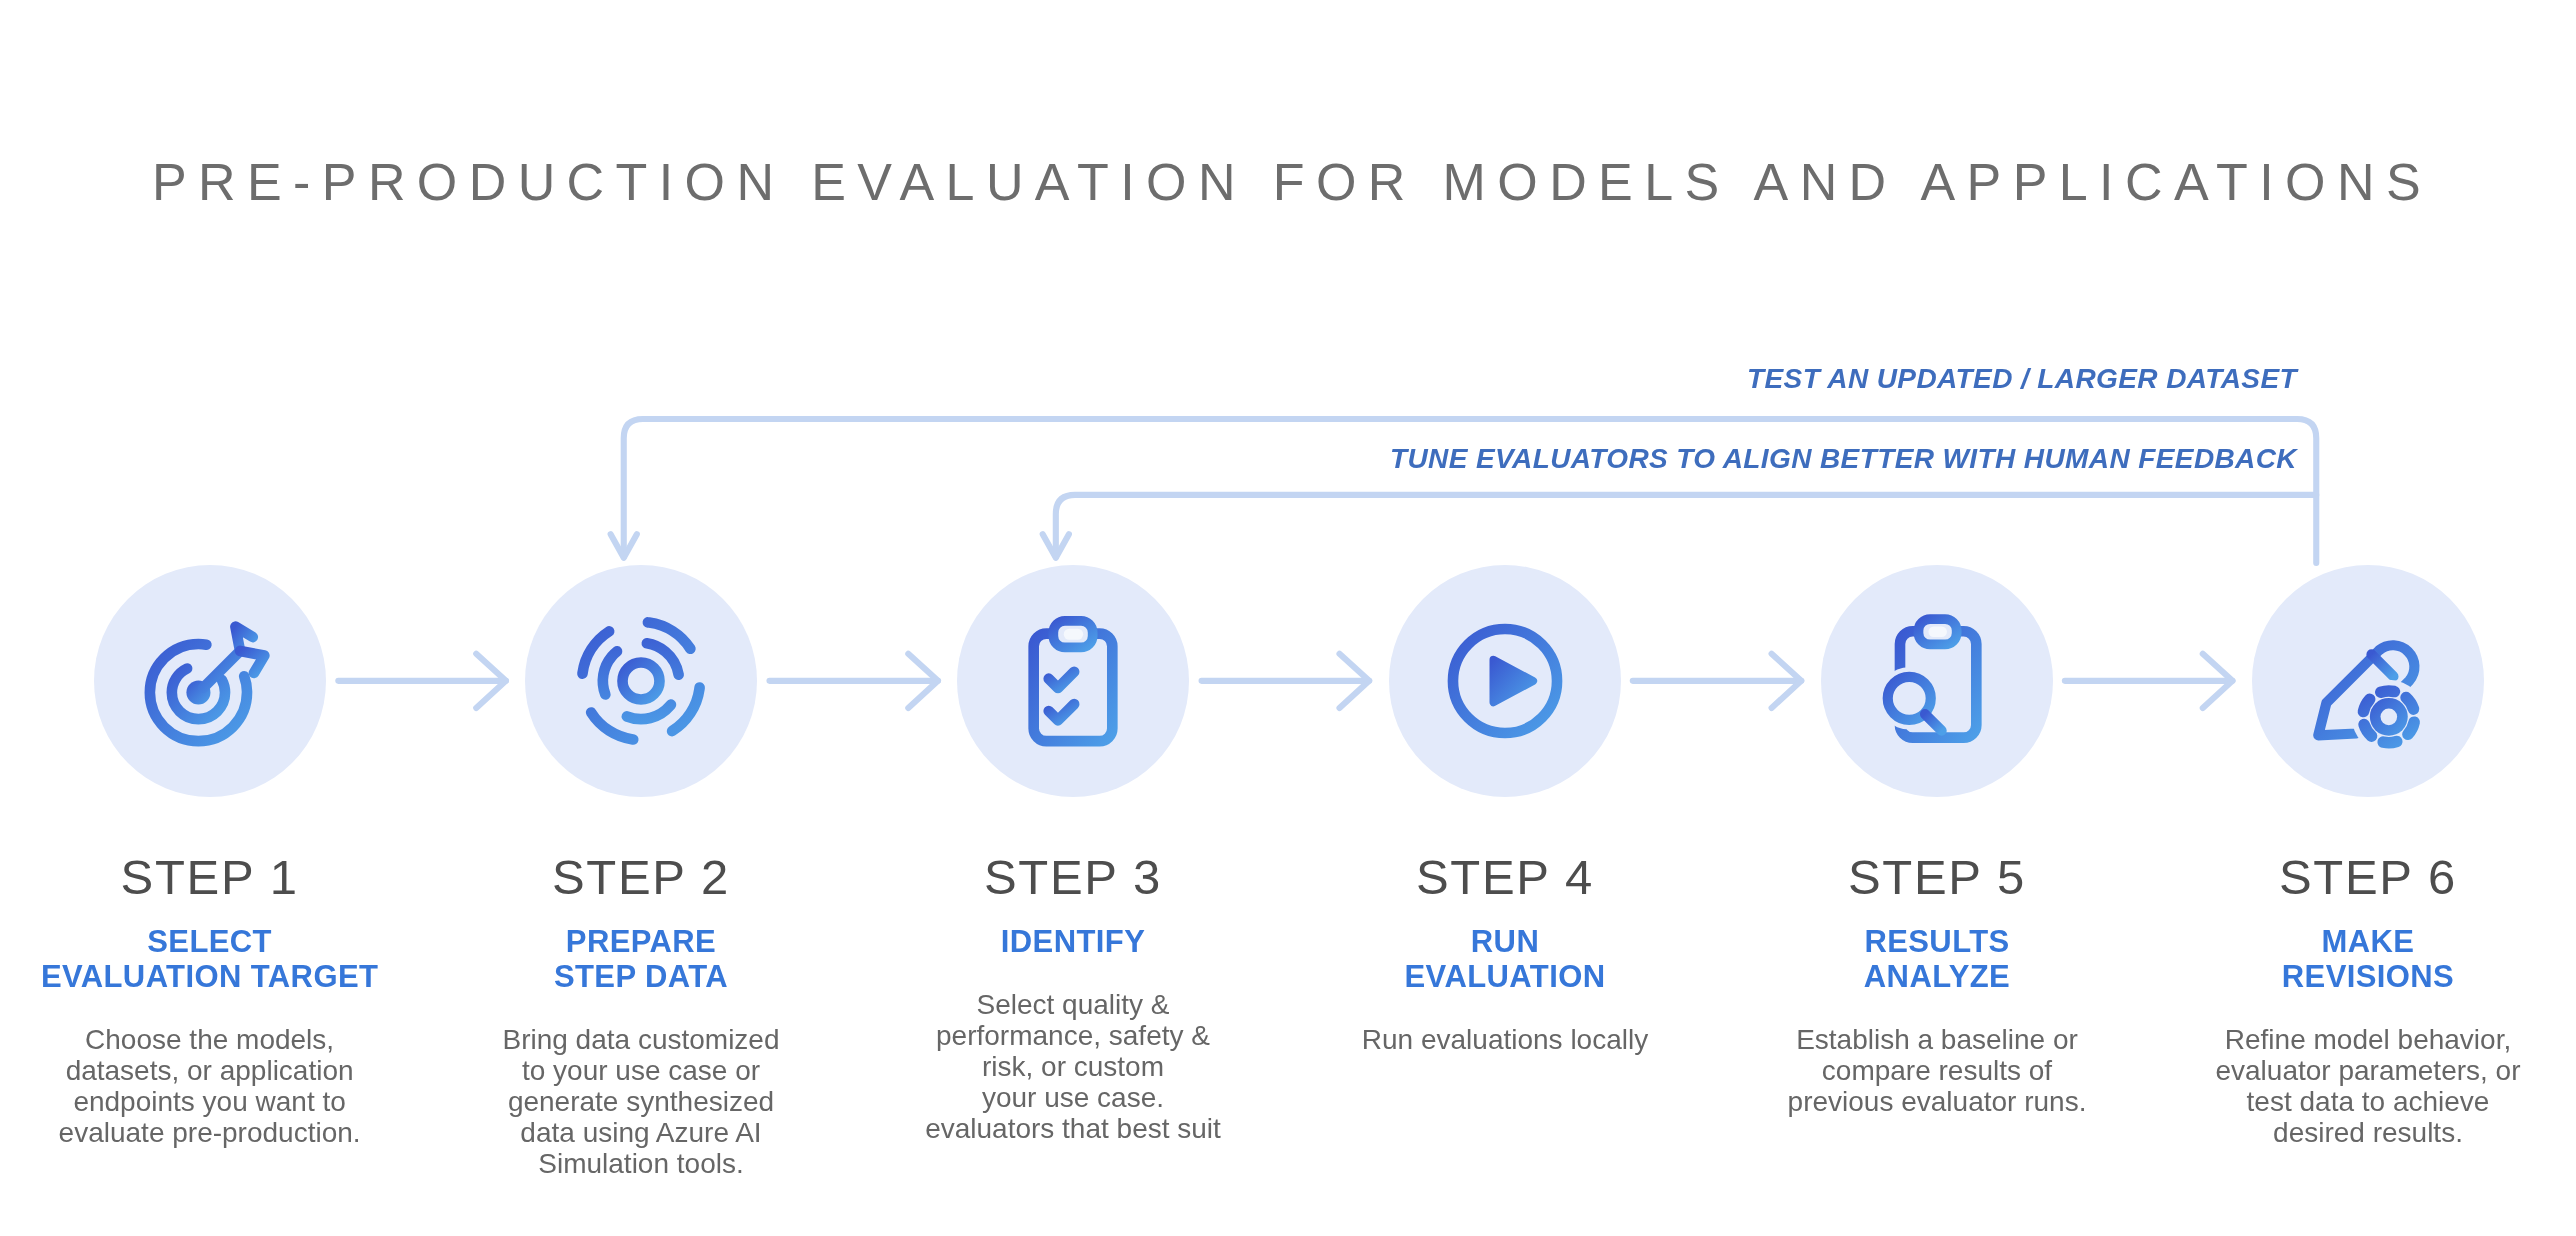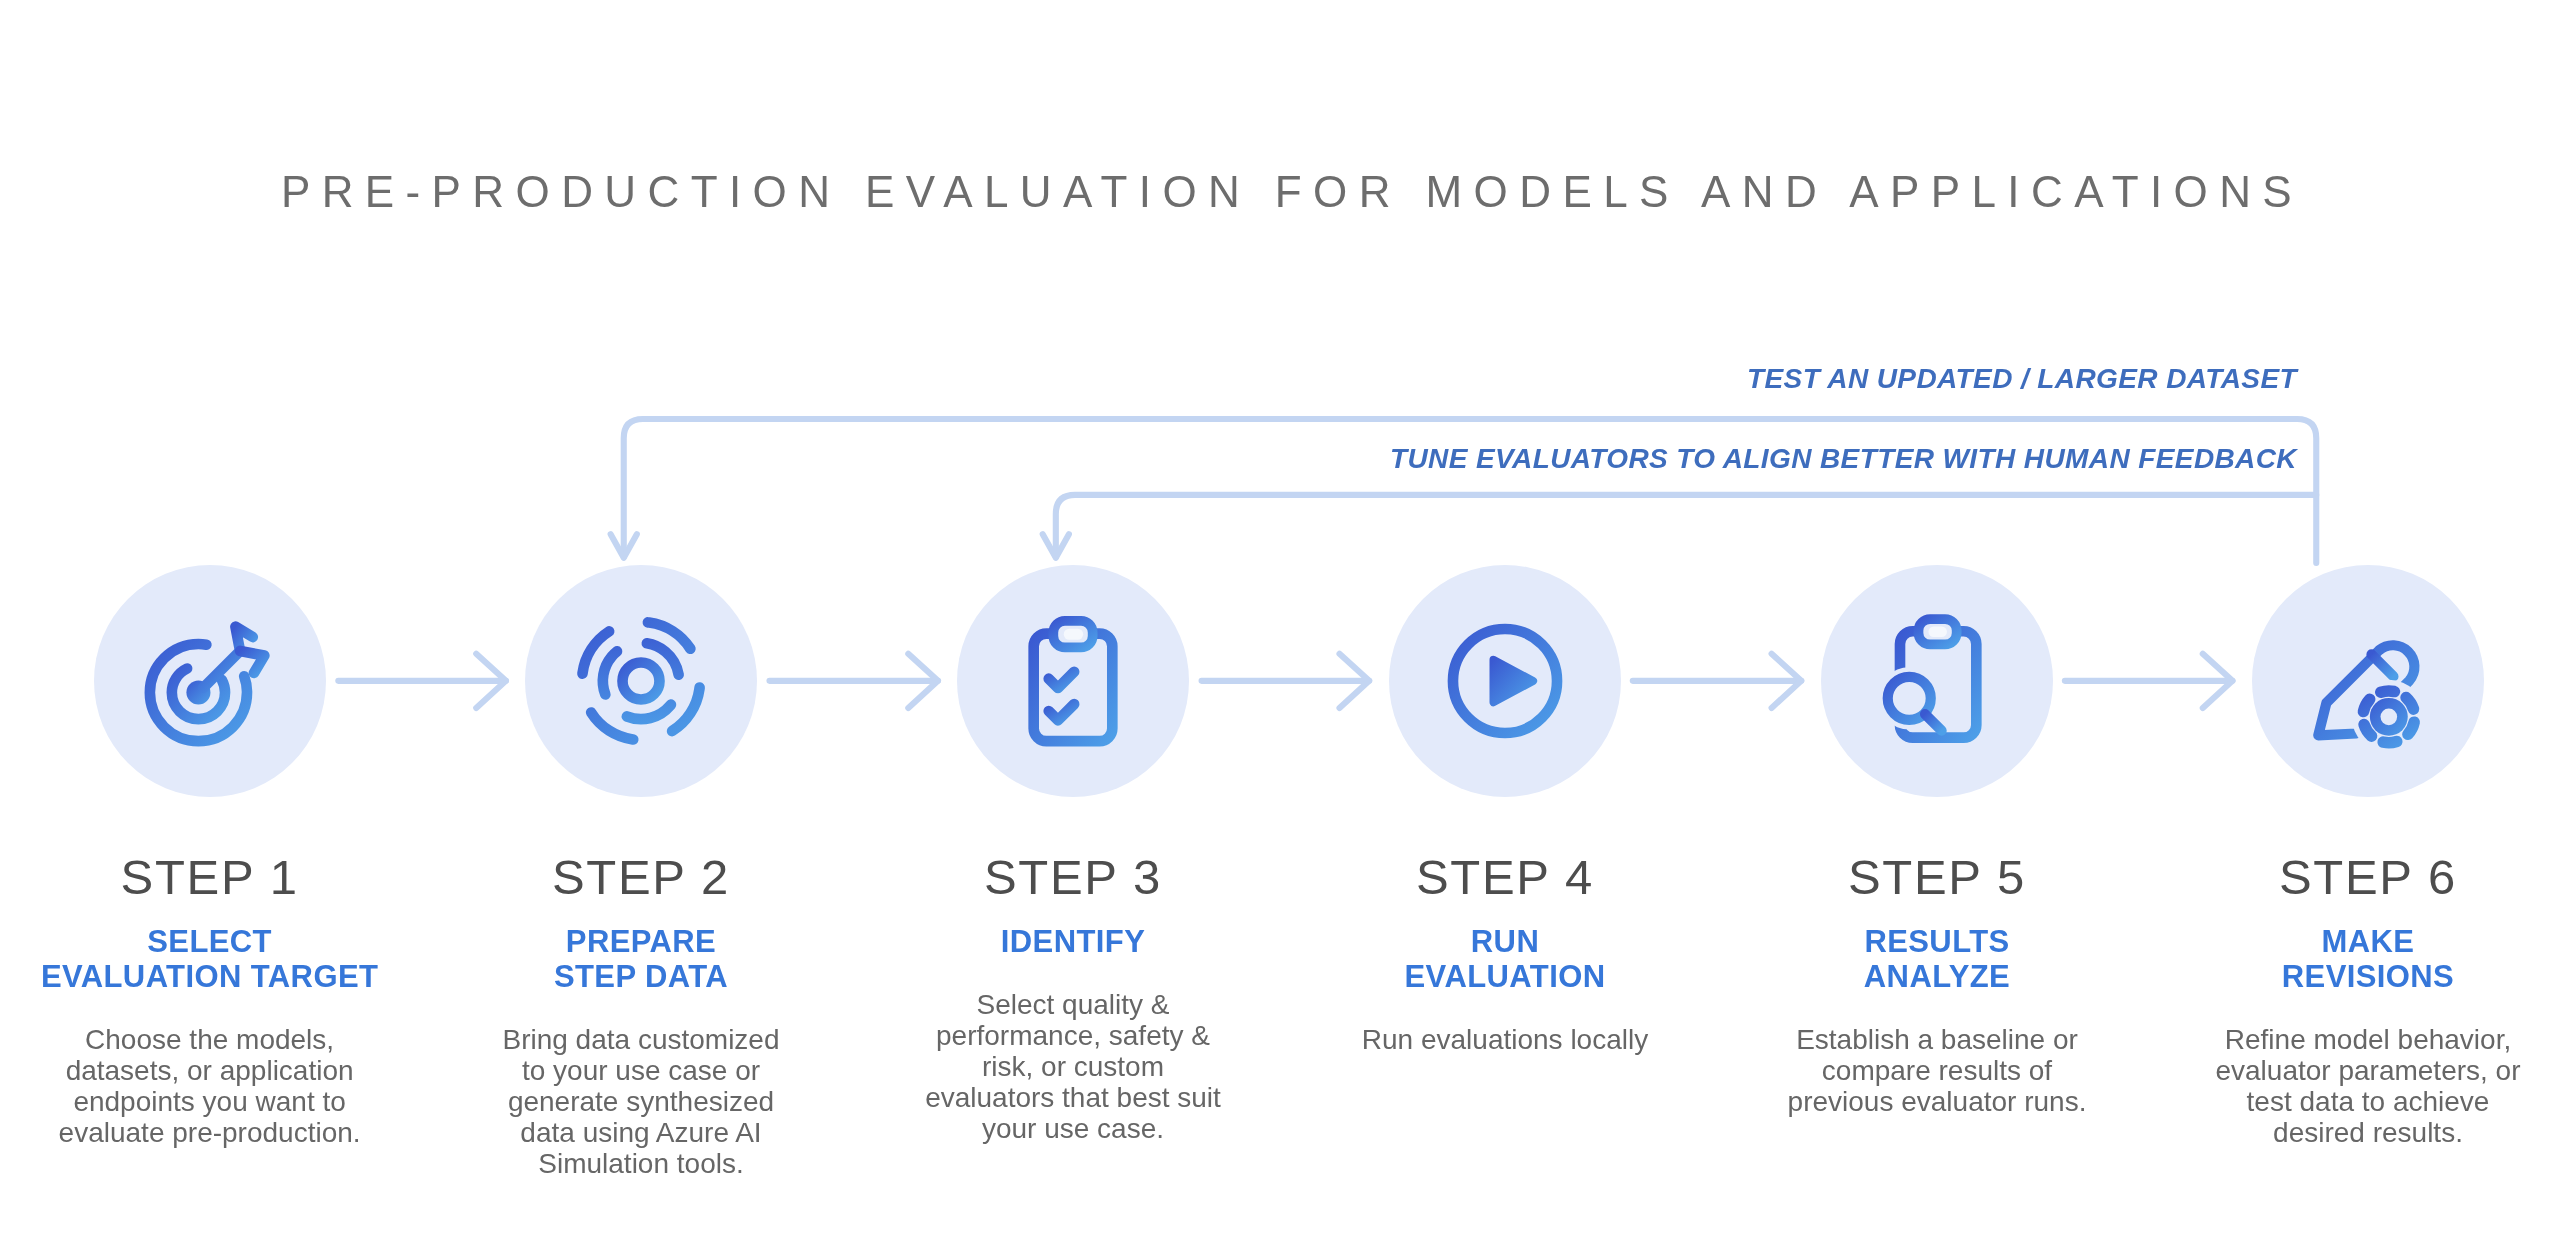--- a/index.html
+++ b/index.html
@@ -5,23 +5,23 @@
   * { margin: 0; padding: 0; box-sizing: border-box; }
   html, body { background: #ffffff; }
   body {
     font-family: "Liberation Sans", sans-serif;
     width: 2576px; height: 1236px;
     position: relative; overflow: hidden;
   }
   .canvas { position: absolute; inset: 0; width: 2576px; height: 1236px; background: #ffffff; }
 
   .title {
-    position: absolute; top: 167px; left: 0; width: 2576px;
+    position: absolute; top: 152px; left: 0; width: 2576px;
     text-align: center;
-    font-size: 44px; font-weight: 300;
+    font-size: 52px; font-weight: 300;
     letter-spacing: 11.4px;
     color: #6d6d6d;
     white-space: nowrap;
     padding-left: 8px;
   }
 
   .flow-svg { position: absolute; left: 0; top: 0; }
 
   .loop-label {
     position: absolute;
@@ -180,22 +180,22 @@
       </svg>
     </div>
     <div class="step-label">STEP 3</div>
     <div class="step-heading">
       <div>IDENTIFY</div>
     </div>
     <div class="step-desc">
       <div>Select quality &amp;</div>
       <div>performance, safety &amp;</div>
       <div>risk, or custom</div>
+      <div>your use case.</div>
       <div>evaluators that best suit</div>
-      <div>your use case.</div>
     </div>
   </div>
 
   <div class="step-col" style="left:1291px">
     <div class="step-circle">
       <svg width="148" height="148" viewBox="0 0 64 64" fill="none" stroke-linecap="round" stroke-linejoin="round">
         <defs>
             <linearGradient id="g4" x1="0" y1="0" x2="1" y2="1">
           <stop offset="0" stop-color="#3a59d1"></stop>
               <stop offset="1" stop-color="#4d9fe8"></stop>

